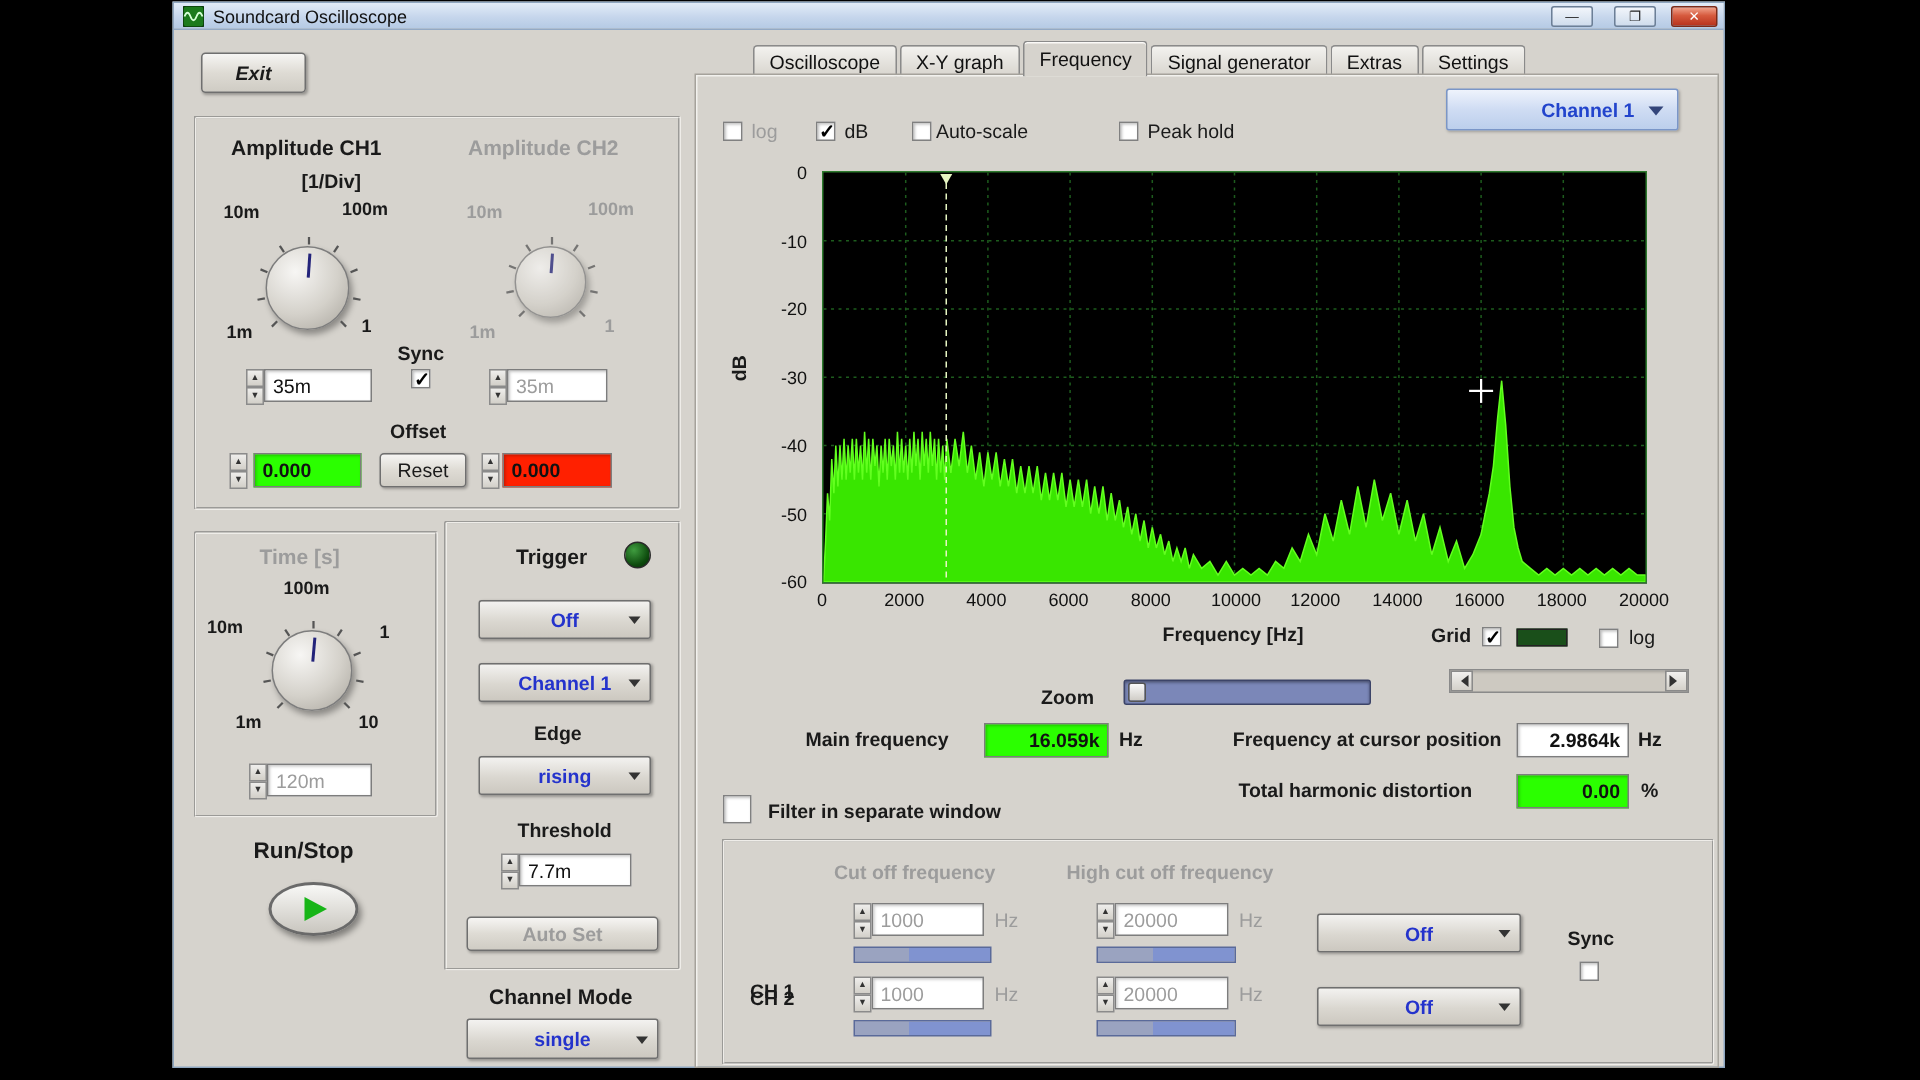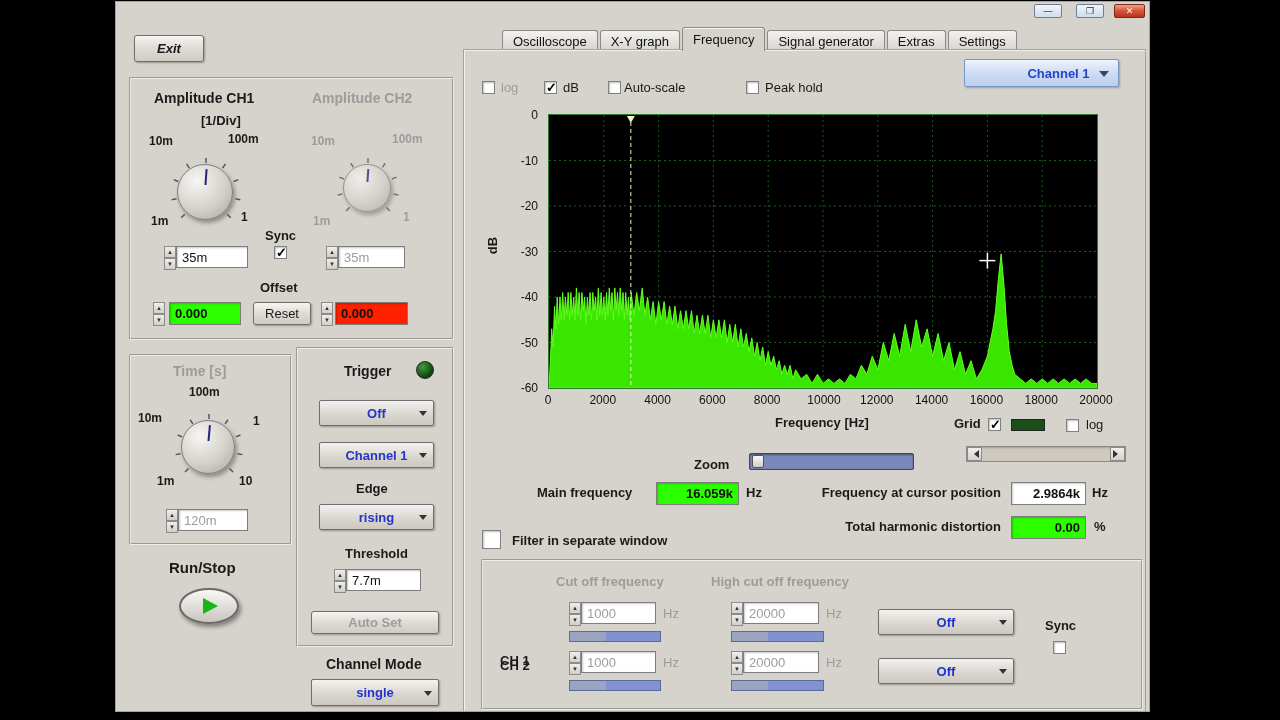--- a/index.html
+++ b/index.html
@@ -51,20 +51,27 @@
   .zslider{position:absolute;background:var(--slider_fill);border:1px solid #3c4468;border-radius:2px;box-shadow:inset 0 1px 2px rgba(0,0,0,.4);}
   .zthumb{position:absolute;left:2px;top:1px;width:12px;height:13px;background:linear-gradient(#fafafa,#cfccc6);border:1px solid #555;border-radius:2px;}
   .fbar{position:absolute;height:11px;background:linear-gradient(90deg,#9aa3c0 0 40%,var(--filter_bar) 40%);border:1px solid #5a6a9a;}
 </style>
 </head>
 <body>
 
 <div class="stage">
   <div class="window">
 
+    <div class="titlebar">
+      <svg class="appicon" viewBox="0 0 14 14">
+        <rect x="0" y="0" width="14" height="14" rx="2" fill="#1c7a1c" stroke="#0a3a0a"></rect>
+        <path d="M1 7 Q3 2 5 7 T9 7 T13 7" stroke="#d6ffd6" stroke-width="1.2" fill="none"></path>
+      </svg>
+      <span class="titletext">Soundcard Oscilloscope</span>
+    </div>
     <div class="winbtn" style="left:918px;width:28px;">—</div>
     <div class="winbtn" style="left:960px;width:28px;">❐</div>
     <div class="winbtn close" style="left:998px;width:31px;">✕</div>
 
     <div class="btn" style="left:18px;top:33px;width:70px;height:27px;font-style:italic;">Exit</div>
 
     <div class="grp" style="left:13px;top:75px;width:325px;height:263px;"></div>
     <div class="lbl" style="left:38px;top:88px;font-size:14px;">Amplitude CH1</div>
     <div class="lbl dim" style="left:196px;top:88px;font-size:14px;">Amplitude CH2</div>
     <div class="lbl" style="left:85px;top:111px;">[1/Div]</div>
@@ -287,21 +294,21 @@
     </div>
 
     <div class="lbl" style="left:421px;top:483px;">Main frequency</div>
     <div class="vfield green right" style="left:540px;top:480px;width:83px;height:23px;">16.059k</div>
     <div class="lbl" style="left:630px;top:483px;">Hz</div>
 
     <div class="lbl" style="left:688px;top:483px;width:197px;text-align:right;">Frequency at cursor position</div>
     <div class="vfield right" style="left:895px;top:480px;width:75px;height:23px;">2.9864k</div>
     <div class="lbl" style="left:976px;top:483px;">Hz</div>
 
-    <div class="lbl" style="left:690px;top:517px;width:195px;text-align:right;">Total harmonic distortion</div>
+    <div class="lbl" style="left:690px;top:517px;width:195px;text-align:center;">Total harmonic distortion</div>
     <div class="vfield green right" style="left:895px;top:514px;width:75px;height:23px;">0.00</div>
     <div class="lbl" style="left:978px;top:517px;">%</div>
 
     <div class="cb big" style="left:366px;top:528px;"></div>
     <div class="lbl" style="left:396px;top:531px;">Filter in separate window</div>
 
     <div class="grp" style="left:365px;top:557px;width:662px;height:151px;"></div>
     <div class="lbl dim" style="left:440px;top:572px;">Cut off frequency</div>
     <div class="lbl dim" style="left:595px;top:572px;">High cut off frequency</div>
 

